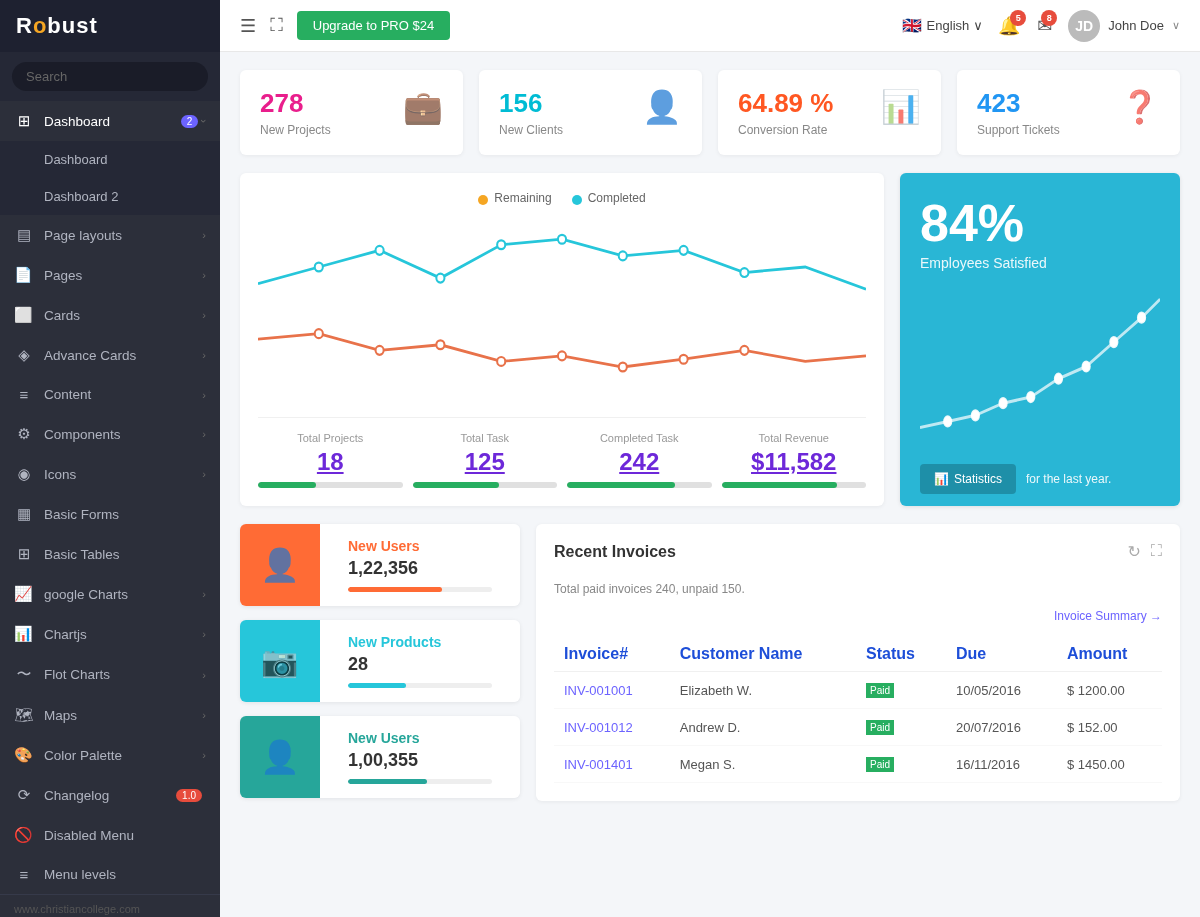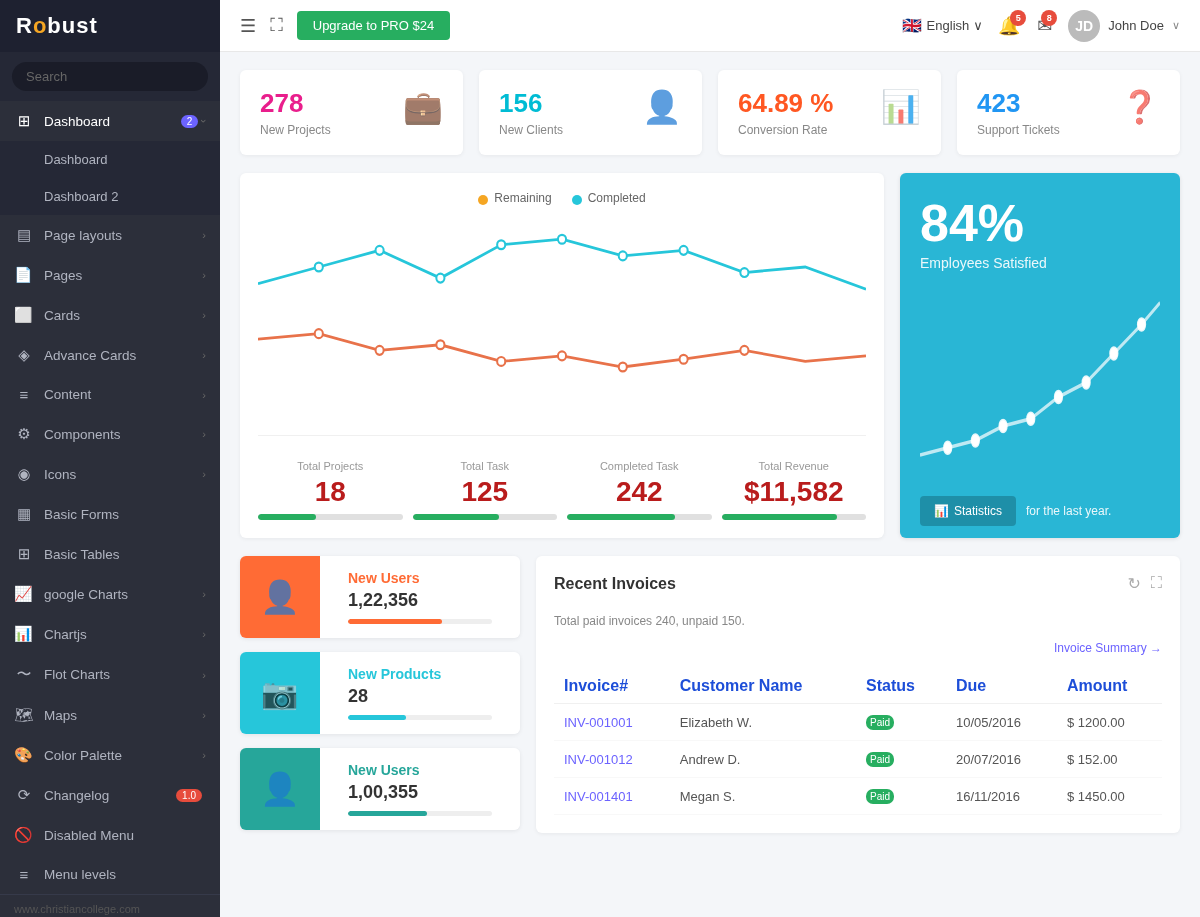--- a/index.html
+++ b/index.html
@@ -205,27 +205,27 @@
     .chart-area {
       height: 200px;
       position: relative;
     }
     .chart-area svg { width: 100%; height: 100%; }
 
     .chart-stats {
       display: grid;
       grid-template-columns: repeat(4, 1fr);
       gap: 10px;
-      margin-top: 18px;
-      padding-top: 24px;
+      margin-top: 0;
+      padding-top: 14px;
       border-top: 1px solid #f0f0f0;
     }
     .chart-stat { text-align: center; }
     .chart-stat-label { font-size: 11px; color: #999; margin-bottom: 4px; }
-    .chart-stat-value { font-size: 28px; font-weight: 700; color: #b91c1c; }
+    .chart-stat-value { font-size: 24px; font-weight: 700; color: #6d28d9; text-decoration: underline; }
     .progress-bar { height: 6px; background: #e0e0e0; border-radius: 3px; margin-top: 6px; overflow: hidden; }
     .progress-fill { height: 100%; background: #27ae60; border-radius: 3px; }
 
     
     .satisfaction-card {
       background: #29b6d5;
       border-radius: 6px;
       padding: 24px 20px 0 20px;
       color: #fff;
       box-shadow: 0 1px 4px rgba(0,0,0,0.1);
@@ -327,21 +327,21 @@
     .invoice-table td {
       padding: 10px 10px;
       border-bottom: 1px solid #f8f8f8;
       color: #555;
     }
     .invoice-link { color: #6c63ff; text-decoration: none; }
     .status-badge {
       display: inline-block;
       background: #27ae60;
       color: #fff;
-      border-radius: 7px;
+      border-radius: 0;
       font-size: 10px;
       padding: 2px 4px;
     }
   </style>
 </head>
 <body>
 
 <nav class="sidebar">
   <div class="sidebar-logo">
     <span class="logo-text">R<span class="logo-o">o</span>bust</span>

